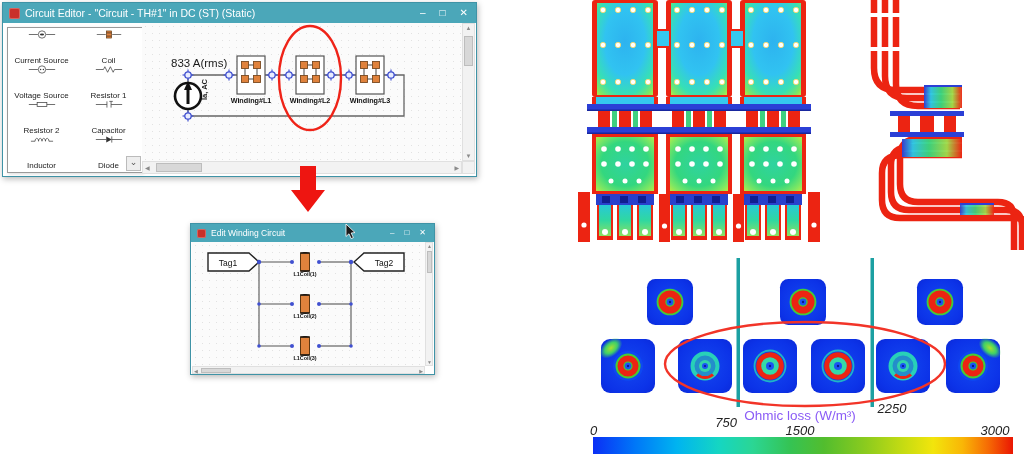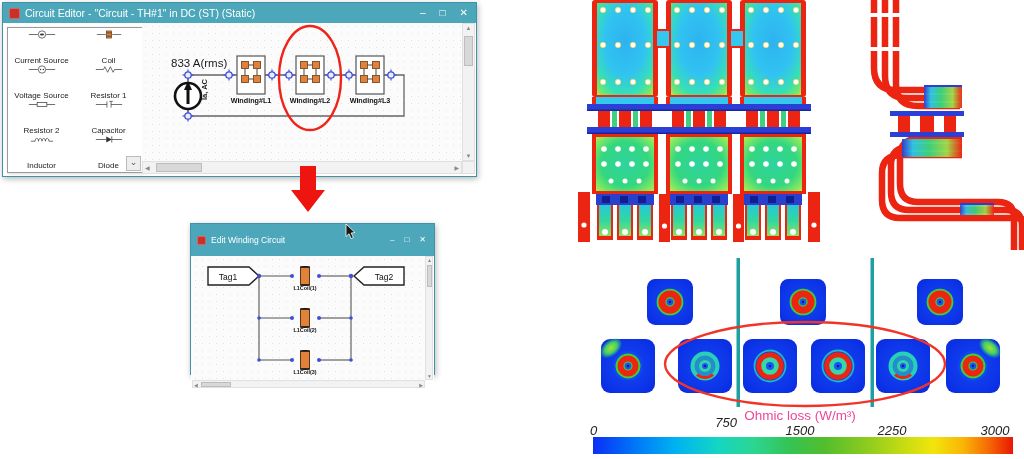--- a/index.html
+++ b/index.html
@@ -3,21 +3,21 @@
 <meta charset="utf-8">
 <style>
   html,body{margin:0;padding:0;background:#fff;}
   .stage{position:relative;width:1024px;height:459px;background:#ffffff;overflow:hidden;
          font-family:"Liberation Sans",sans-serif;-webkit-font-smoothing:antialiased;}
   .abs{position:absolute;}
 
   
   .win{position:absolute;border:1px solid #3f93a6;box-shadow:1px 2px 6px rgba(0,0,0,.28);background:#fff;}
   .tb{height:20px;background:#4ba7b9;display:flex;align-items:center;padding:0 4px;color:#fff;}
-  .tb.small{height:32px;}
+  .tb.small{height:18px;}
   .appicon{width:11px;height:11px;background:#c9302a;border-radius:2px;margin:0 5px 0 2px;flex:0 0 auto;
            box-shadow:inset 0 0 0 1px rgba(255,255,255,.25);}
   .tbtitle{font-size:10.5px;white-space:nowrap;overflow:hidden;flex:1;}
   .tb.small .tbtitle{font-size:8.5px;}
   .tbbtns{display:flex;gap:14px;margin-right:4px;}
   .tb.small .tbbtns{gap:10px;}
   .tbbtn{font-size:10px;line-height:10px;color:#fff;cursor:default;}
   .tb.small .tbbtn{font-size:8px;}
   .wbody{position:relative;background:#fff;}
 
@@ -35,21 +35,21 @@
   .gridcv{position:absolute;background:#fbfbfb;
           background-image:radial-gradient(circle,#e2e2e2 0.8px,transparent 0.9px);
           background-size:7px 7px;overflow:hidden;}
 
   
   .sb{position:absolute;background:#f2f2f2;border:1px solid #e0e0e0;box-sizing:border-box;}
   .sbtn{position:absolute;color:#8a8a8a;text-align:center;}
   .thumb{position:absolute;background:#d8d8d8;border:1px solid #bdbdbd;box-sizing:border-box;}
 
   
-  .cb-title{position:absolute;font-size:13.5px;color:#ec4899;text-align:center;}
+  .cb-title{position:absolute;font-size:13.5px;color:#8b5cf6;text-align:center;}
   .cbt{position:absolute;font-size:13px;font-style:italic;color:#222;}
   .cbar{position:absolute;height:17px;
     background:linear-gradient(90deg,#0b2ff5 0%,#0077f8 10%,#00b4f0 20%,#15d6c2 30%,#2bd694 38%,
                #35c353 47%,#52bd2e 55%,#8ccb1e 65%,#c6dc12 74%,#f2e50c 81%,#f9b606 88%,#f66c04 94%,#ea1603 100%);}
   svg text{font-family:"Liberation Sans",sans-serif;}
 </style>
 </head>
 <body>
 
 <div class="stage">
@@ -255,21 +255,21 @@
       </g>
     <rect x="148.5" y="2" width="3.5" height="149" fill="#1ca0a2"></rect>
     <rect x="282.5" y="2" width="3.5" height="149" fill="#1ca0a2"></rect>
     <ellipse cx="217" cy="108" rx="140" ry="42" fill="none" stroke="#f23428" stroke-width="2.4"></ellipse>
   </svg>
 
   <div class="cb-title" style="left:640px;top:408px;width:320px">Ohmic loss (W/m³)</div>
   <span class="cbt" style="left:590px;top:423px">0</span>
   <span class="cbt" style="left:687px;top:415px;width:50px;text-align:right">750</span>
   <span class="cbt" style="left:775px;top:423px;width:50px;text-align:center">1500</span>
-  <span class="cbt" style="left:867px;top:423px;width:50px;text-align:center">2250</span>
+  <span class="cbt" style="left:867px;top:401px;width:50px;text-align:center">2250</span>
   <span class="cbt" style="left:975px;top:423px;width:40px;text-align:center">3000</span>
   <div class="cbar" style="left:593px;top:437px;width:420px"></div>
 
   <div class="win" style="left:2px;top:2px;width:473px;height:173px">
     <div class="tb">
       <span class="appicon"></span>
       <span class="tbtitle">Circuit Editor - "Circuit - TH#1" in DC (ST) (Static)</span>
       <span class="tbbtns">
         <span class="tbbtn">–</span>
         <span class="tbbtn">□</span>

